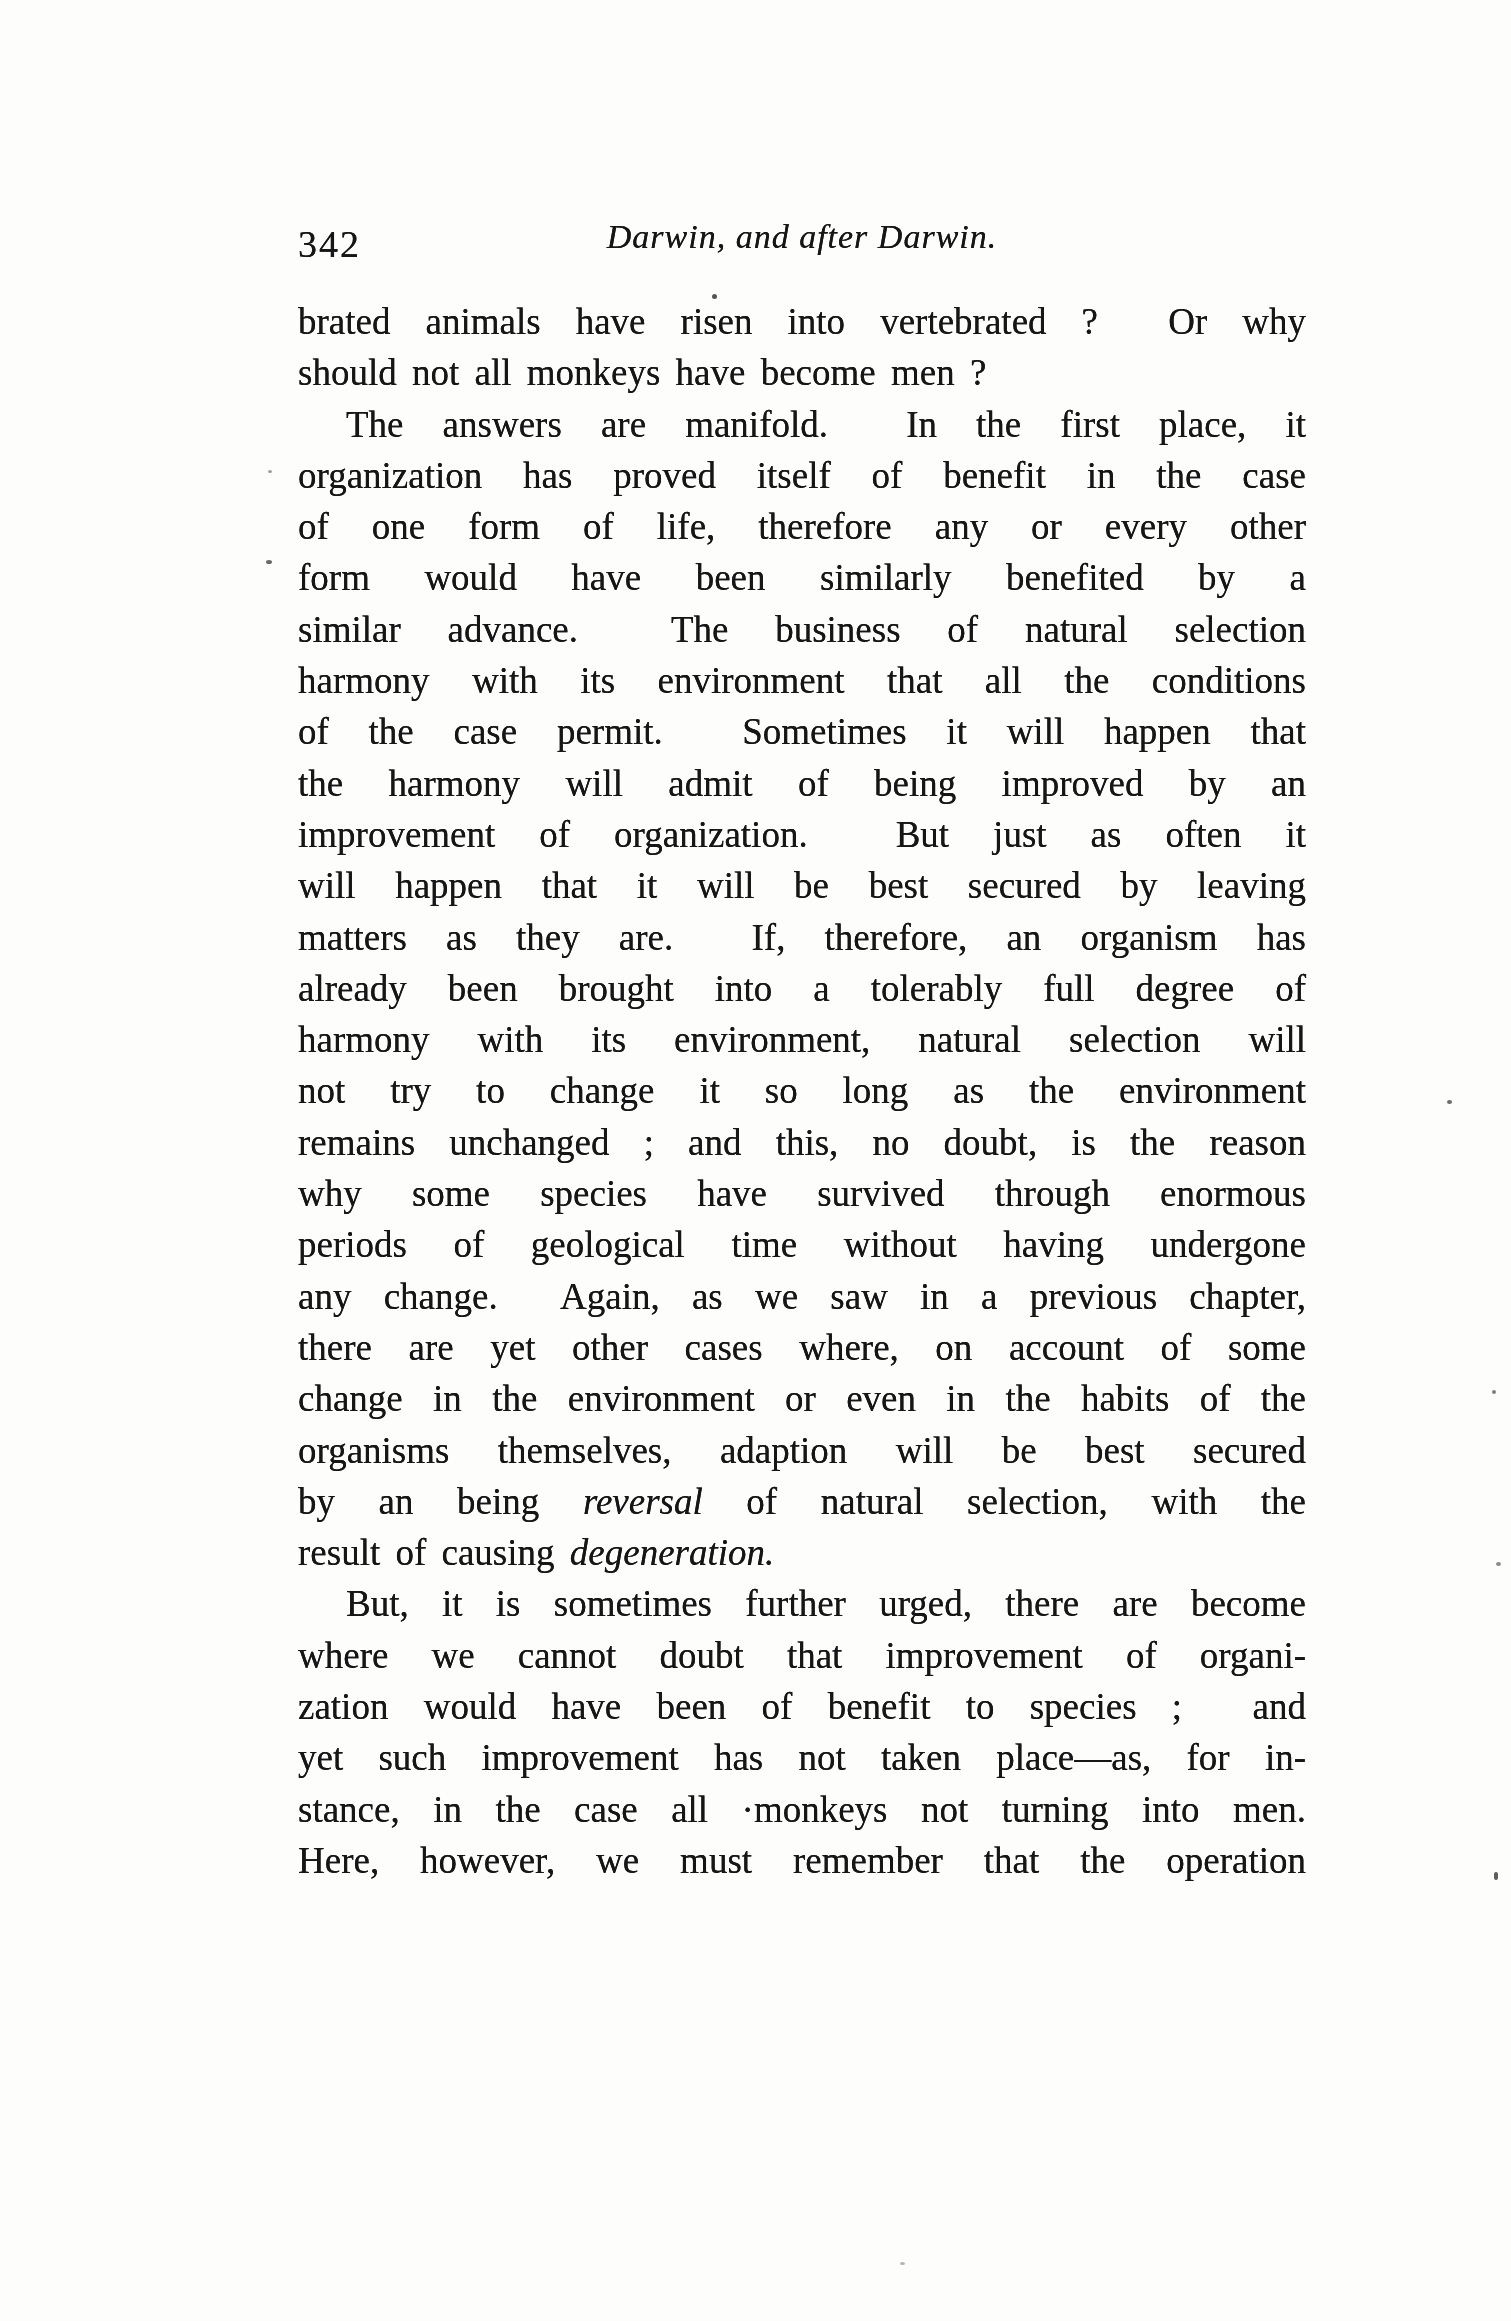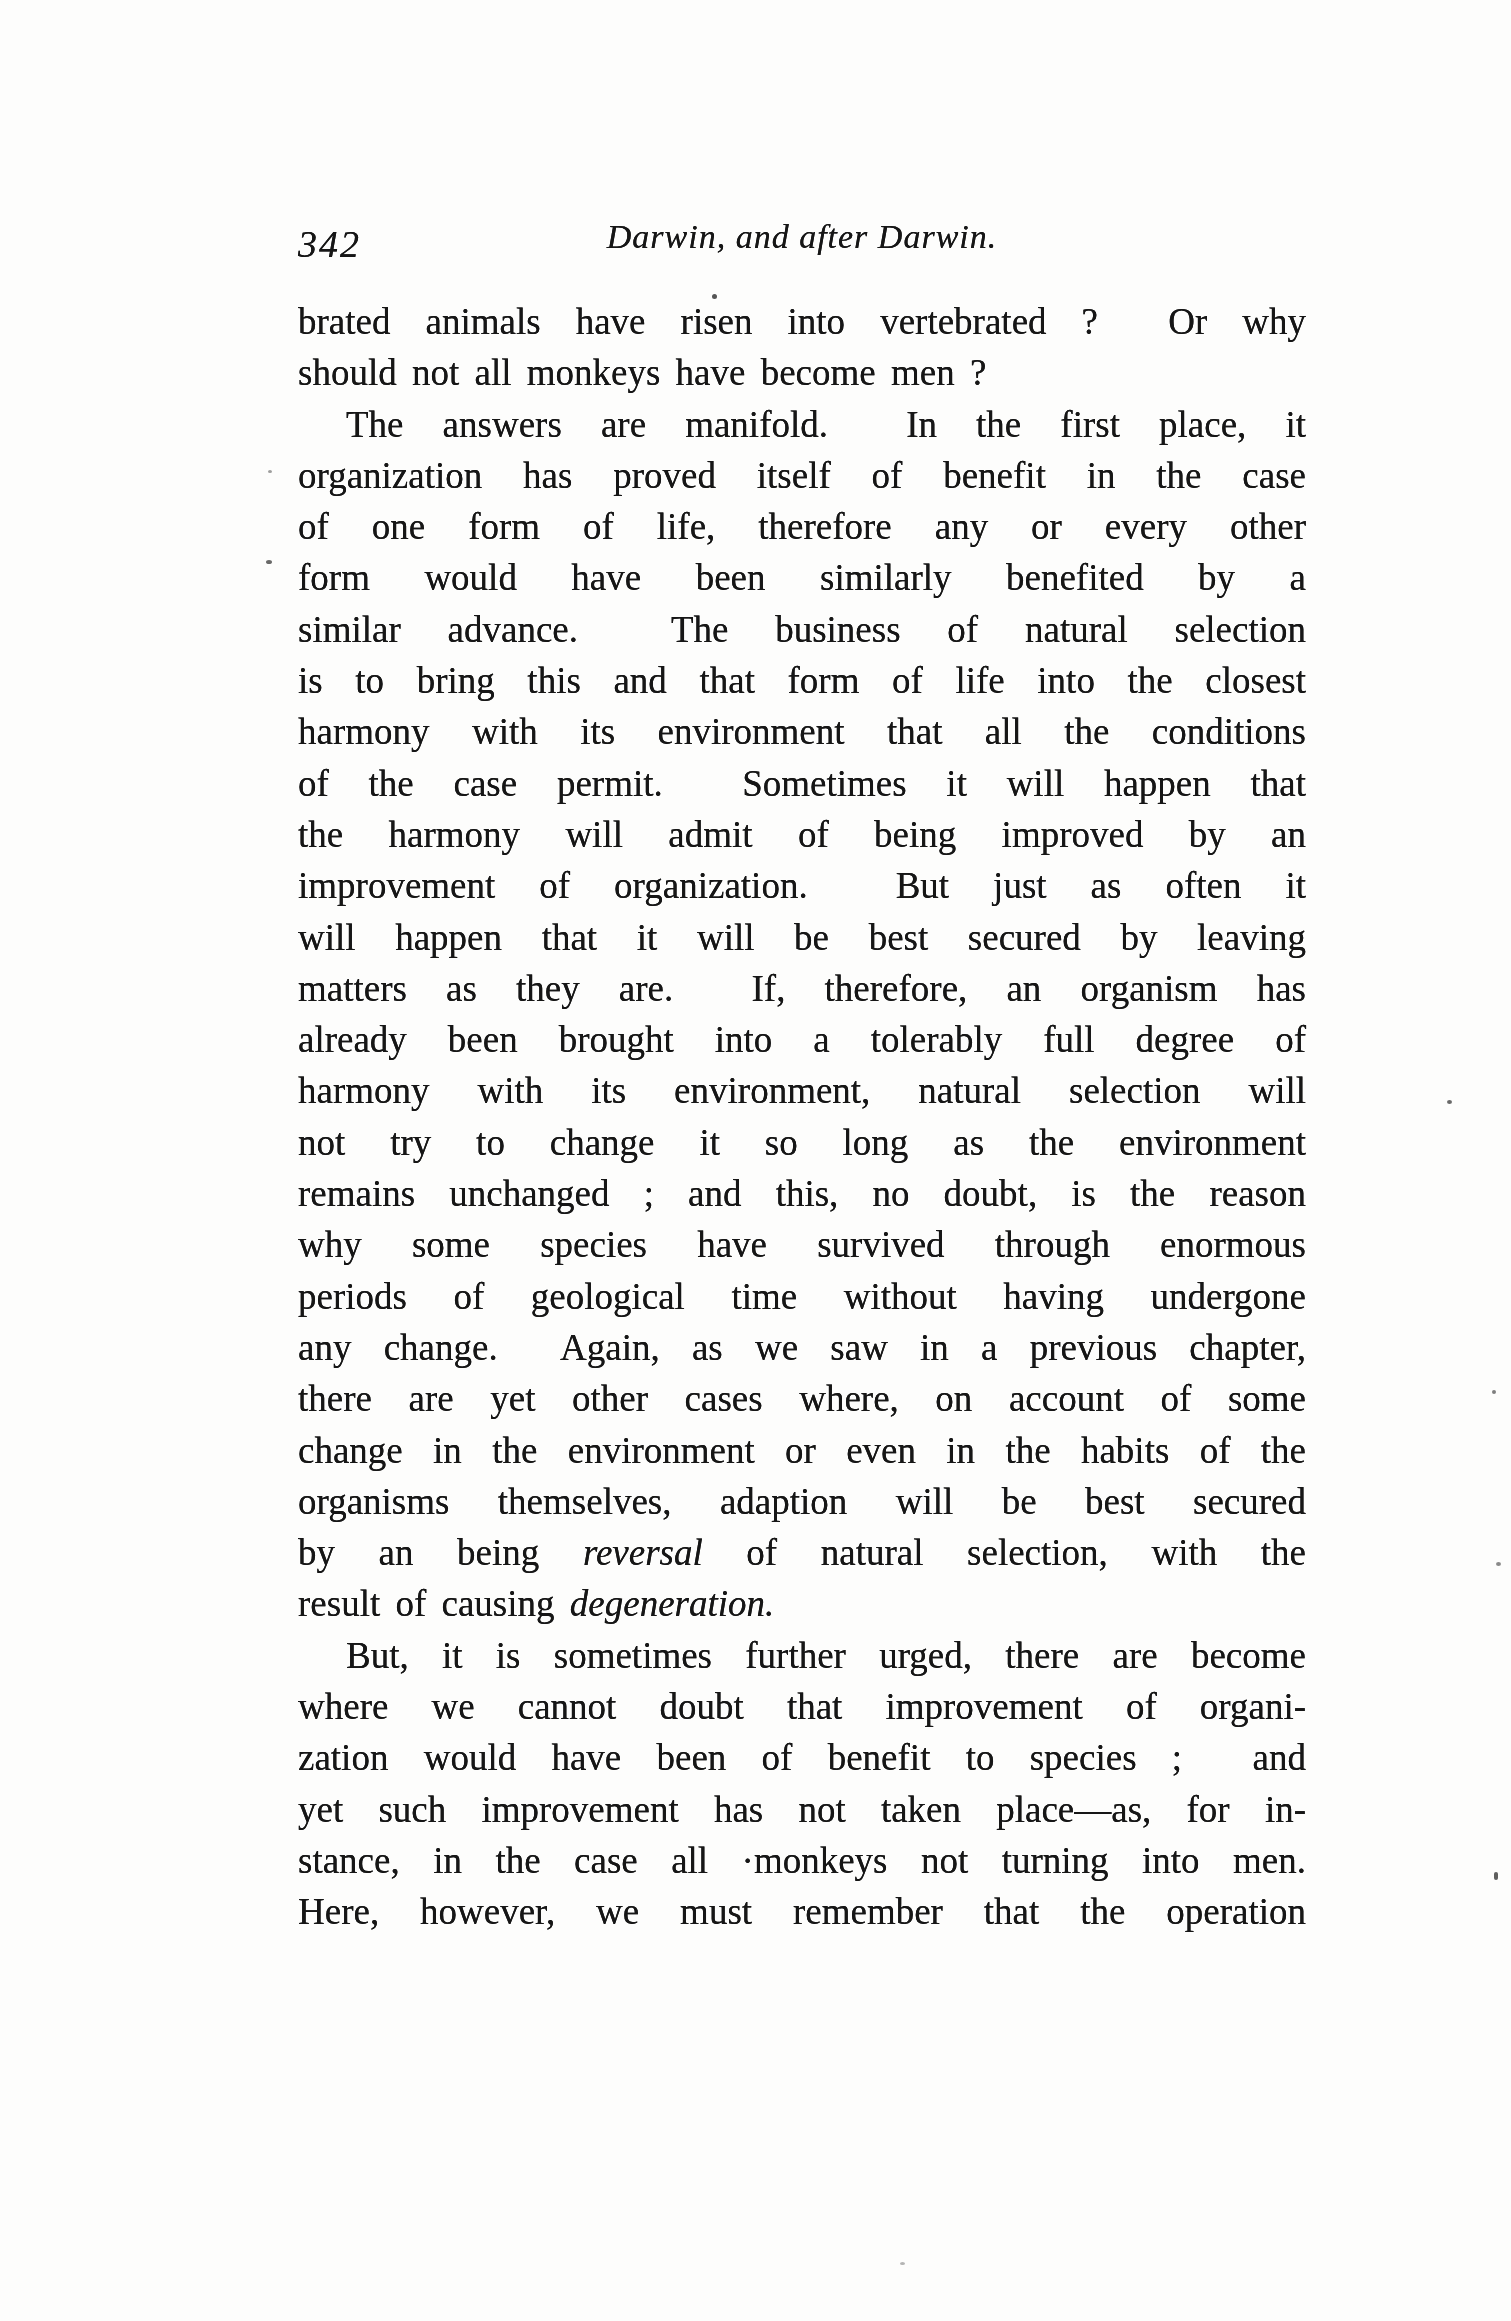--- a/index.html
+++ b/index.html
@@ -23,21 +23,20 @@
     width: 1008px;
     height: 52px;
   }
   .page-number {
     position: absolute;
     left: 0;
     top: 4px;
     font-size: 38px;
     letter-spacing: 2px;
     text-shadow: 0 0 0.6px currentColor;
-    font-style: italic;
   }
   .running-title {
     position: absolute;
     left: 0;
     width: 100%;
     text-align: center;
     font-style: italic;
     font-size: 34px;
     letter-spacing: 1px;
     text-shadow: 0 0 0.6px currentColor;
@@ -88,21 +87,20 @@
   </div>
 
   <div class="body-text">
       <div class="line"><span>brated animals have risen into vertebrated&nbsp;?&nbsp; Or why</span></div>
       <div class="line no-just"><span>should not all monkeys have become men&nbsp;?</span></div>
       <div class="line indent"><span>The answers are manifold.&nbsp; In the first place, it</span></div>
       <div class="line"><span>organization has proved itself of benefit in the case</span></div>
       <div class="line"><span>of one form of life, therefore any or every other</span></div>
       <div class="line"><span>form would have been similarly benefited by a</span></div>
       <div class="line"><span>similar advance.&nbsp; The business of natural selection</span></div>
-      <div class="line"><span>is to bring this and that form of life into the closest</span></div>
       <div class="line"><span>harmony with its environment that all the conditions</span></div>
       <div class="line"><span>of the case permit.&nbsp; Sometimes it will happen that</span></div>
       <div class="line"><span>the harmony will admit of being improved by an</span></div>
       <div class="line"><span>improvement of organization.&nbsp; But just as often it</span></div>
       <div class="line"><span>will happen that it will be best secured by leaving</span></div>
       <div class="line"><span>matters as they are.&nbsp; If, therefore, an organism has</span></div>
       <div class="line"><span>already been brought into a tolerably full degree of</span></div>
       <div class="line"><span>harmony with its environment, natural selection will</span></div>
       <div class="line"><span>not try to change it so long as the environment</span></div>
       <div class="line"><span>remains unchanged&nbsp;; and this, no doubt, is the reason</span></div>

